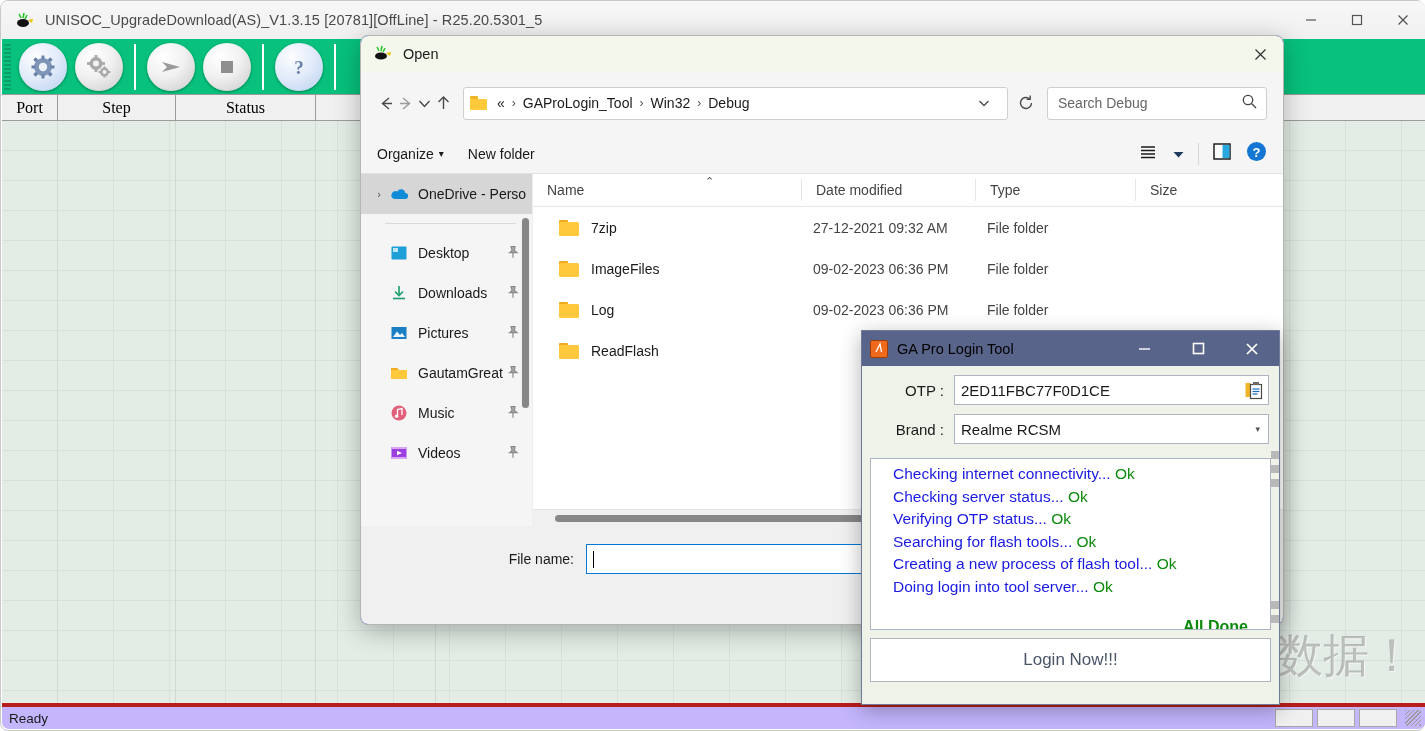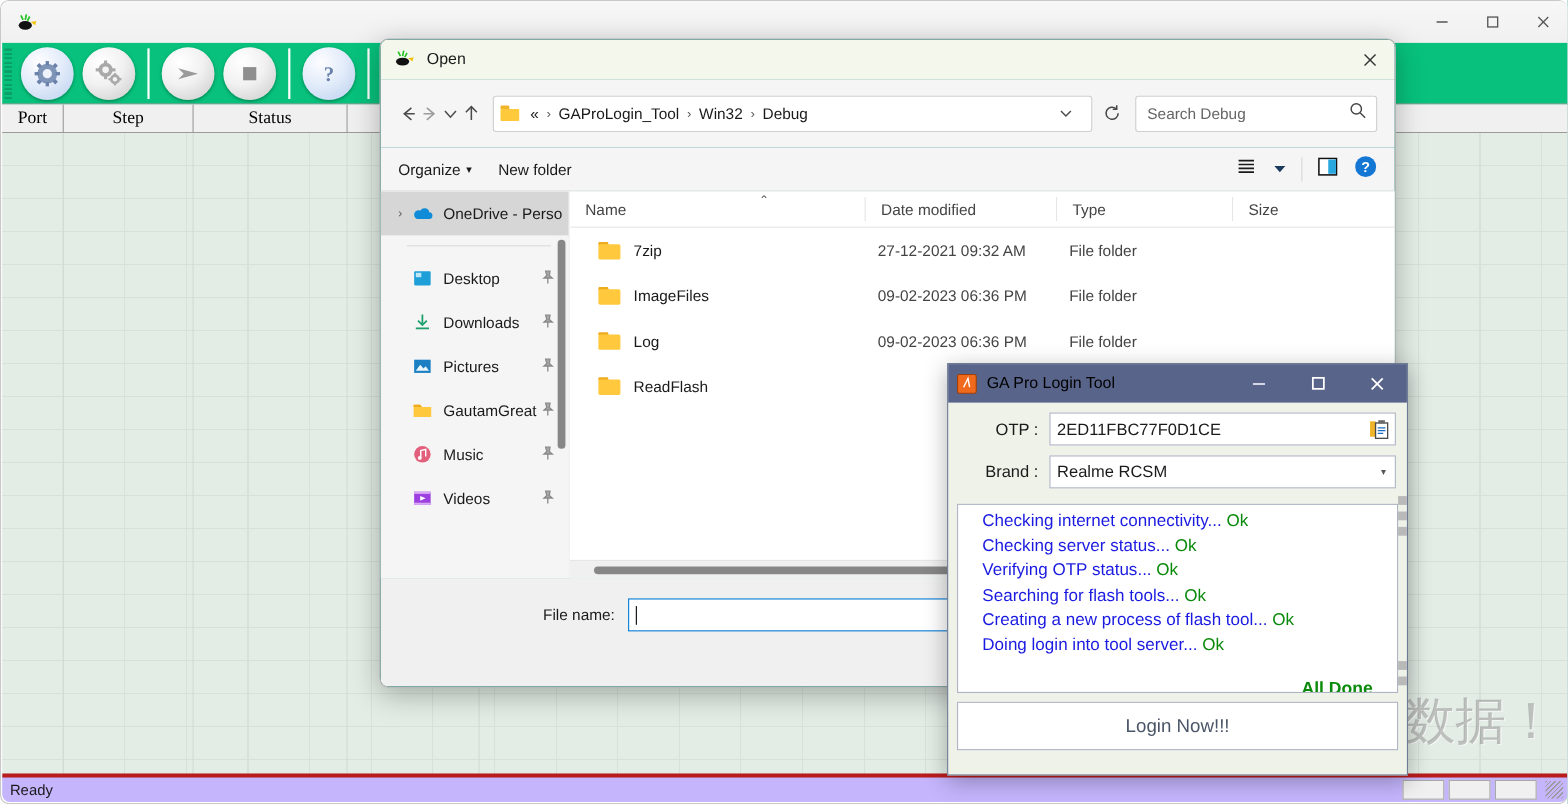--- a/index.html
+++ b/index.html
@@ -95,22 +95,22 @@
   .sb-text { margin-left: 7px; font-size: 13.5px; color: #1a1a1a; }
   .sb-panels { position: absolute; right: 4px; top: 2px; display: flex; gap: 4px; align-items: center; }
   .sb-panel { width: 38px; height: 18px; border: 1px solid #a8a8a8; background: #f0f0f0; }
   .sb-grip {
     width: 16px; height: 16px; margin-left: 4px;
     background-image: repeating-linear-gradient(135deg, #9a9a9a 0 1px, transparent 1px 3px);
   }
 
   
   .open-dialog {
-    position: absolute; left: 345px; top: 35px; width: 924px; height: 590px;
-    background: #0f766e;
+    position: absolute; left: 360px; top: 35px; width: 924px; height: 590px;
+    background: #1d4ed8;
     border: 1px solid #b5b5b5;
     border-radius: 8px;
     box-shadow: 0 6px 26px rgba(0,0,0,.28);
     overflow: hidden;
   }
   .od-titlebar {
     height: 36px; background: #f3f7ec; display: flex; align-items: center;
     position: relative;
   }
   .od-title-icon { margin-left: 12px; margin-right: 10px; width: 20px; height: 18px; position: relative; }
@@ -280,20 +280,21 @@
   <div class="main-window">
 
     <div class="main-titlebar">
       <span class="main-title-icon">
         <svg width="20" height="20" viewBox="0 0 20 20">
           <path d="M4 4 L6 8 M9 3 L8 8 M12 5 L10 9" stroke="#25c425" stroke-width="1.6" fill="none"></path>
           <ellipse cx="8" cy="13" rx="6" ry="4" fill="#111"></ellipse>
           <path d="M13 10 l5 -1 -1 4 z" fill="#f2c200"></path>
         </svg>
       </span>
+      <span class="main-title-text">UNISOC_UpgradeDownload(AS)_V1.3.15 [20781][OffLine] - R25.20.5301_5</span>
       <div class="win-ctrls">
         <div class="win-btn">
           <svg width="12" height="12" viewBox="0 0 12 12">
               <line x1="1" y1="6" x2="11" y2="6" stroke="#555" stroke-width="1.2"></line>
             </svg>
         </div>
         <div class="win-btn">
           <svg width="12" height="12" viewBox="0 0 12 12">
               <rect x="1.5" y="1.5" width="9" height="9" fill="none" stroke="#555" stroke-width="1.2"></rect>
             </svg>

